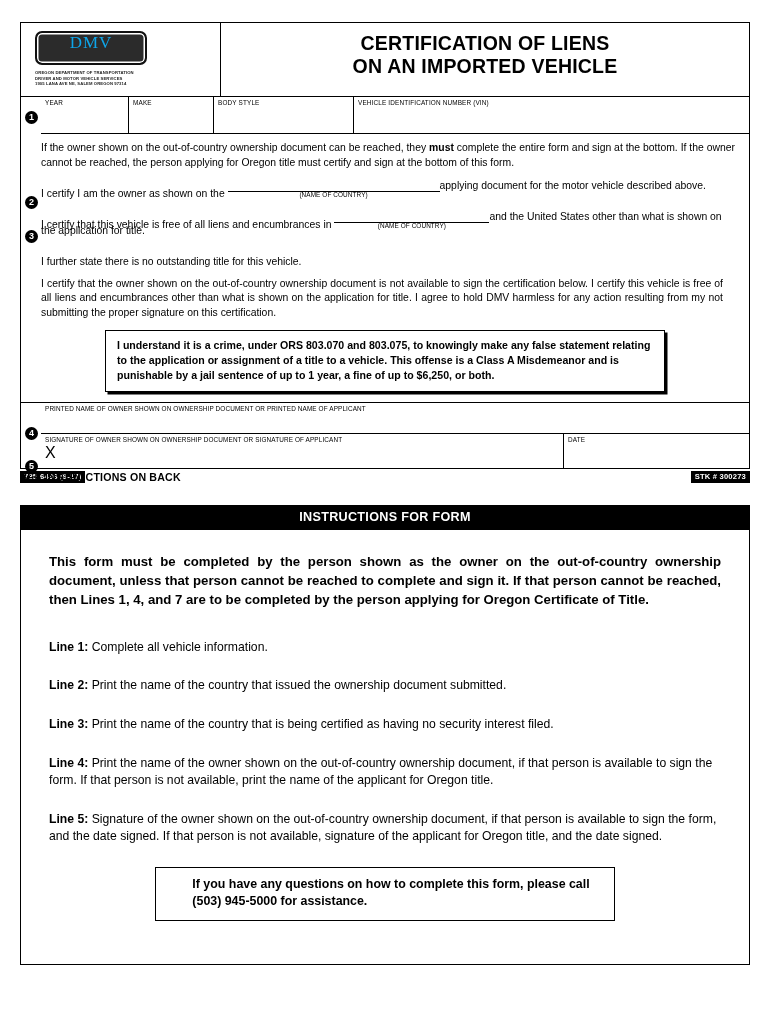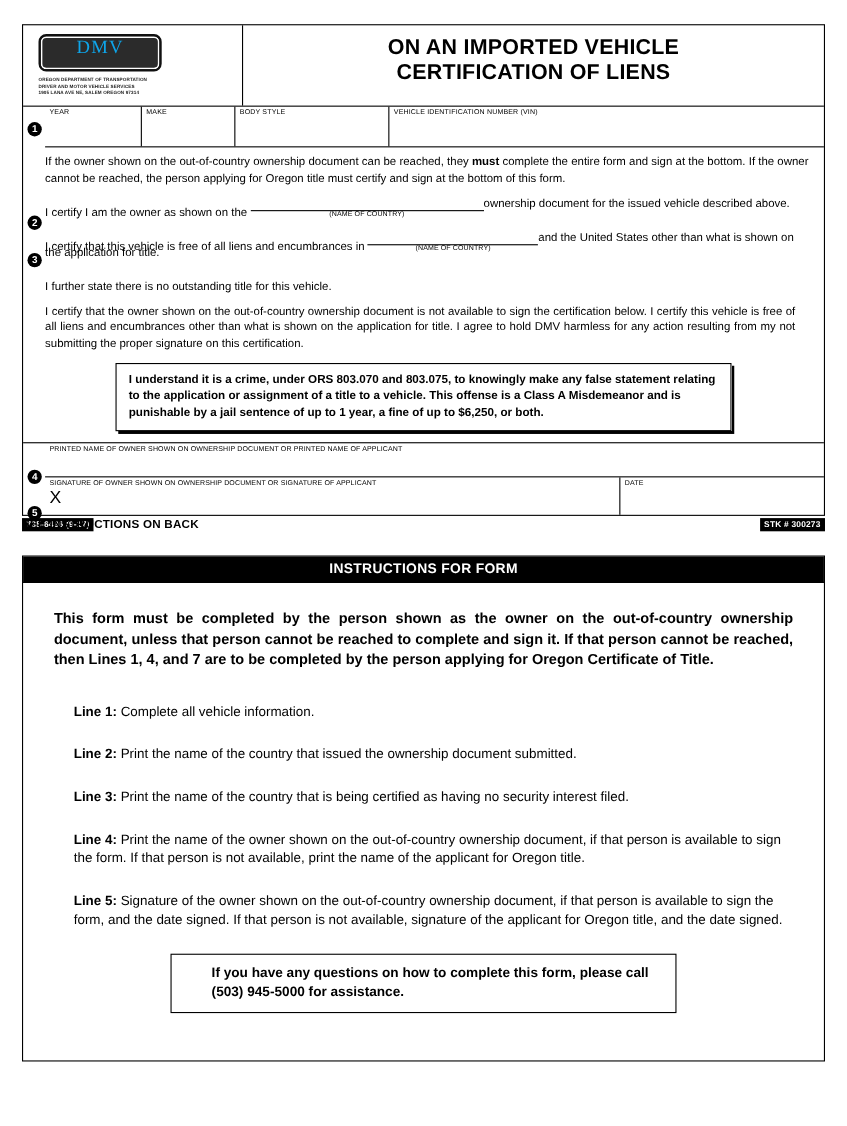--- a/index.html
+++ b/index.html
@@ -271,21 +271,21 @@
   .instr-intro {
     font-size: 13.2px;
     font-weight: 700;
     line-height: 19px;
     text-align: justify;
     margin: 0 0 30px 0;
   }
   .instr-line {
     font-size: 12.2px;
     line-height: 17.6px;
-    margin: 0 0 21px 18px;
+    margin: 0 0 21px 0;
     text-align: left;
   }
   .instr-line b { font-weight: 700; }
   .call-box-wrap {
     display: flex;
     justify-content: center;
     margin-top: 16px;
   }
   .call-box {
     border: 1.3px solid #000;
@@ -311,22 +311,22 @@
         <div class="dmv-plate">
           <span class="dmv-word">DMV</span>
         </div>
         <div class="agency-lines">
           <div class="agency-line">OREGON DEPARTMENT OF TRANSPORTATION</div>
           <div class="agency-line">DRIVER AND MOTOR VEHICLE SERVICES</div>
           <div class="agency-line">1905 LANA AVE NE, SALEM OREGON 97314</div>
         </div>
       </div>
       <div class="title-col">
+        <div class="title-line">CERTIFICATION OF LIENS</div>
         <div class="title-line">ON AN IMPORTED VEHICLE</div>
-        <div class="title-line">CERTIFICATION OF LIENS</div>
       </div>
     </div>
 
     <div class="form-inner">
 
       <div class="gutter-markers">
         <div class="marker" style="top:14px;">1</div>
         <div class="marker" style="top:99px;">2</div>
         <div class="marker" style="top:133px;">3</div>
         <div class="marker" style="top:330px;">4</div>
@@ -350,21 +350,21 @@
 
       <div class="body-pad">
 
         <p class="para"><span>If the owner shown on the out-of-country ownership document can be reached, they </span><b>must</b><span> complete the entire form and sign at the bottom. If the owner cannot be reached, the person applying for Oregon title must certify and sign at the bottom of this form.</span></p>
 
         <div class="numline">
           <span>I certify I am the owner as shown on the</span>
           <span class="blank-wrap blank-a">
             <span class="rule"></span>
             <span class="cap">(NAME OF COUNTRY)</span>
-          </span><span class="after-blank">ownership document for the issued vehicle described above.</span>
+          </span><span class="after-blank">applying document for the motor vehicle described above.</span>
         </div>
 
         <div class="numline">
           <span>I certify that this vehicle is free of all liens and encumbrances in</span>
           <span class="blank-wrap blank-b">
             <span class="rule"></span>
             <span class="cap">(NAME OF COUNTRY)</span>
           </span><span class="after-blank">and the United States other than what is shown on the application for title.</span>
         </div>
 

